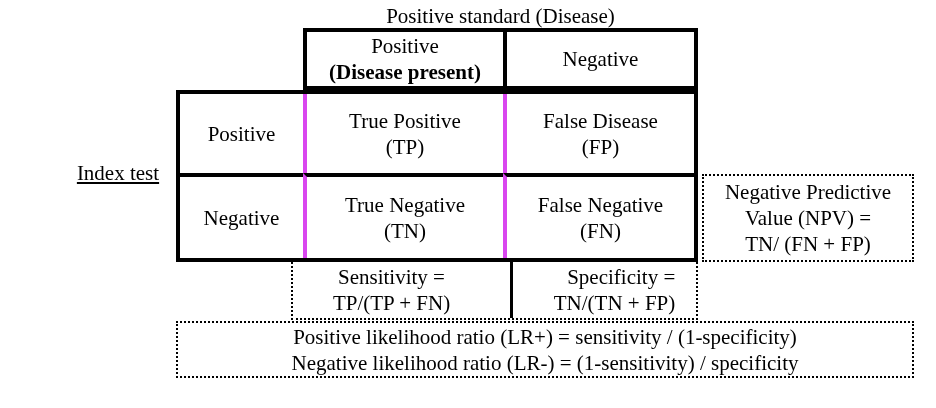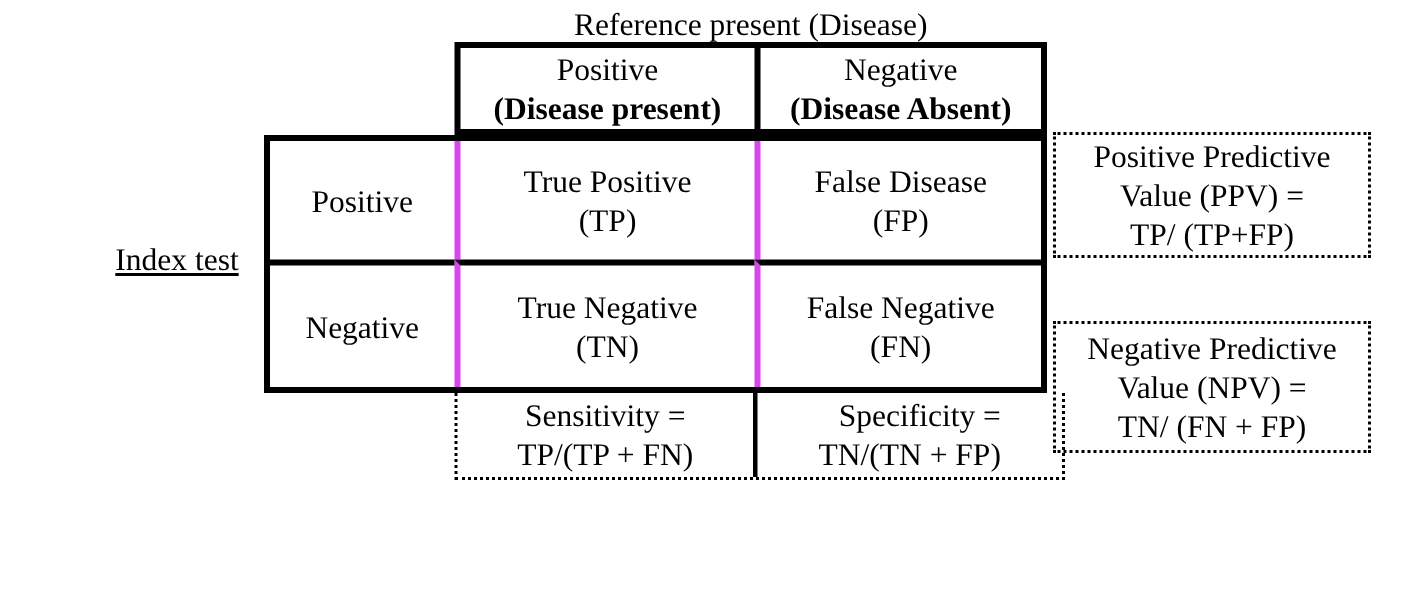--- a/index.html
+++ b/index.html
@@ -65,86 +65,85 @@
   }
   .bl { border-left: 4px solid #d946ef; }
   .bt { border-top: 4px solid #000; }
 
   
   .index-label { left: 56px; top: 160px; width: 124px; text-align: center; text-decoration: underline; }
 
   
   .dotted { border: 2px dotted #000; }
   .ppv-box { left: 702px; top: 88px;  width: 212px; height: 84px; }
-  .npv-box { left: 702px; top: 174px; width: 212px; height: 88px; margin-top: 40px; }
+  .npv-box { left: 702px; top: 174px; width: 212px; height: 88px; }
 
   
   .sens-spec {
-    left: 303px; top: 262px; width: 407px; height: 58px;
+    left: 291px; top: 262px; width: 407px; height: 58px;
     border: 2px dotted #000;
     border-top: none;
     display: flex;
+    gap: 20px;
   }
   .ss-cell {
     display: flex;
     align-items: center;
     justify-content: center;
     text-align: center;
     white-space: pre-line;
   }
   .ss-cell.c1 { width: 197px; }
   .ss-cell.c2 { flex: 1; text-align: right; }
   .ss-divider { width: 3px; background: #000; height: 100%; }
 
   
   .lr-box { left: 176px; top: 321px; width: 738px; height: 57px; }
 </style>
 </head>
 <body>
 
 <div id="canvas">
 
-  <div class="abs title">Reference present (Disease)</div>
+  <div class="abs title">Positive standard (Disease)</div>
 
   <div class="abs header-table">
     <div class="header-cell c1">
       <span>Positive</span>
       <span class="sublabel">(Disease present)</span>
     </div>
     <div class="header-cell c2">
       <span>Negative</span>
-      <span class="sublabel">(Disease Absent)</span>
     </div>
   </div>
 
   <div class="abs index-label">Index test</div>
 
   <div class="abs main-table">
     <div class="m-cell">Positive</div>
     <div class="m-cell bl">True Positive
 (TP)</div>
     <div class="m-cell bl">False Disease
 (FP)</div>
     <div class="m-cell bt">Negative</div>
     <div class="m-cell bl bt">True Negative
 (TN)</div>
     <div class="m-cell bl bt">False Negative
 (FN)</div>
   </div>
 
-  <div class="abs dotted flex-center ml ppv-box">Positive Predictive
-Value (PPV) =
-TP/ (TP+FP)</div>
 
   <div class="abs dotted flex-center ml npv-box">Negative Predictive
 Value (NPV) =
 TN/ (FN + FP)</div>
 
   <div class="abs sens-spec">
     <div class="ss-cell c1">Sensitivity =
 TP/(TP + FN)</div>
     <div class="ss-divider"></div>
     <div class="ss-cell c2">Specificity =
 TN/(TN + FP)</div>
   </div>
 
+  <div class="abs dotted flex-center ml lr-box">Positive likelihood ratio (LR+) = sensitivity / (1-specificity)
+Negative likelihood ratio (LR-) = (1-sensitivity) / specificity</div>
 
 </div>
 
 </body></html>

